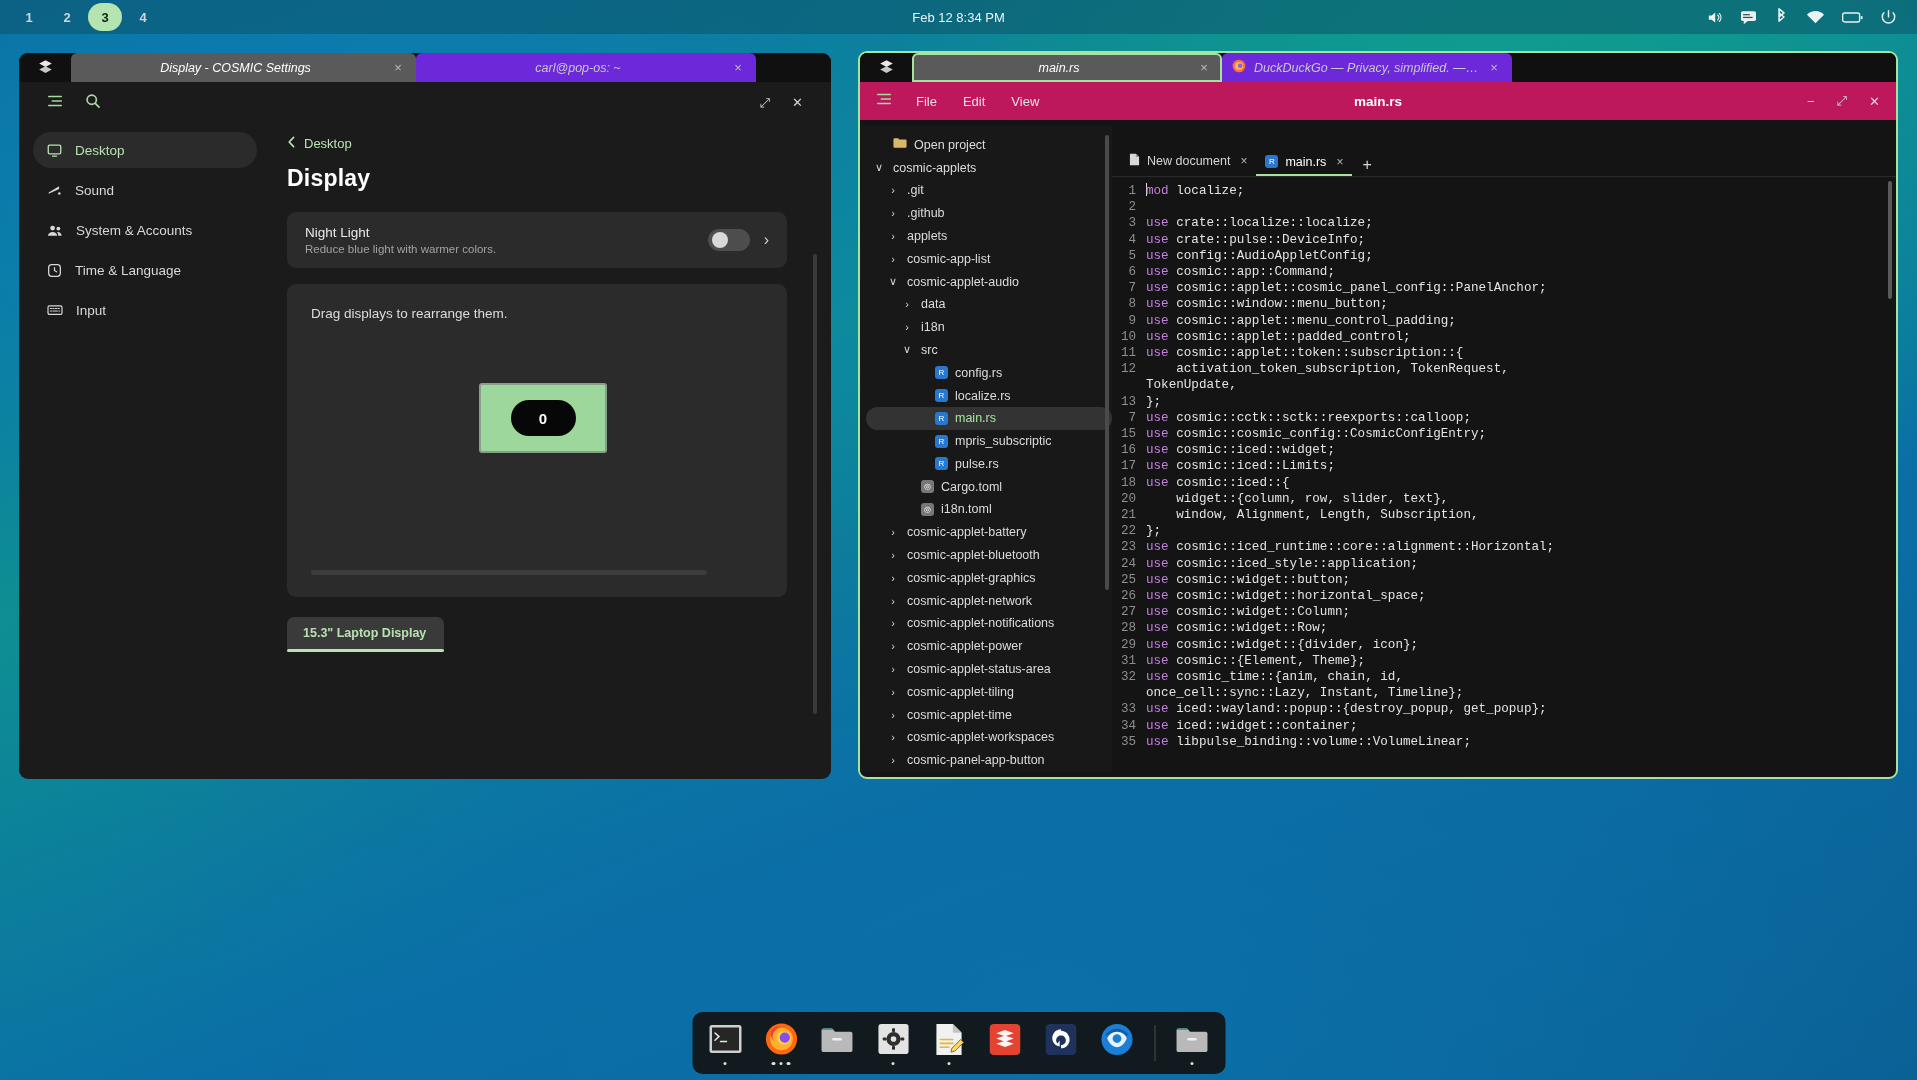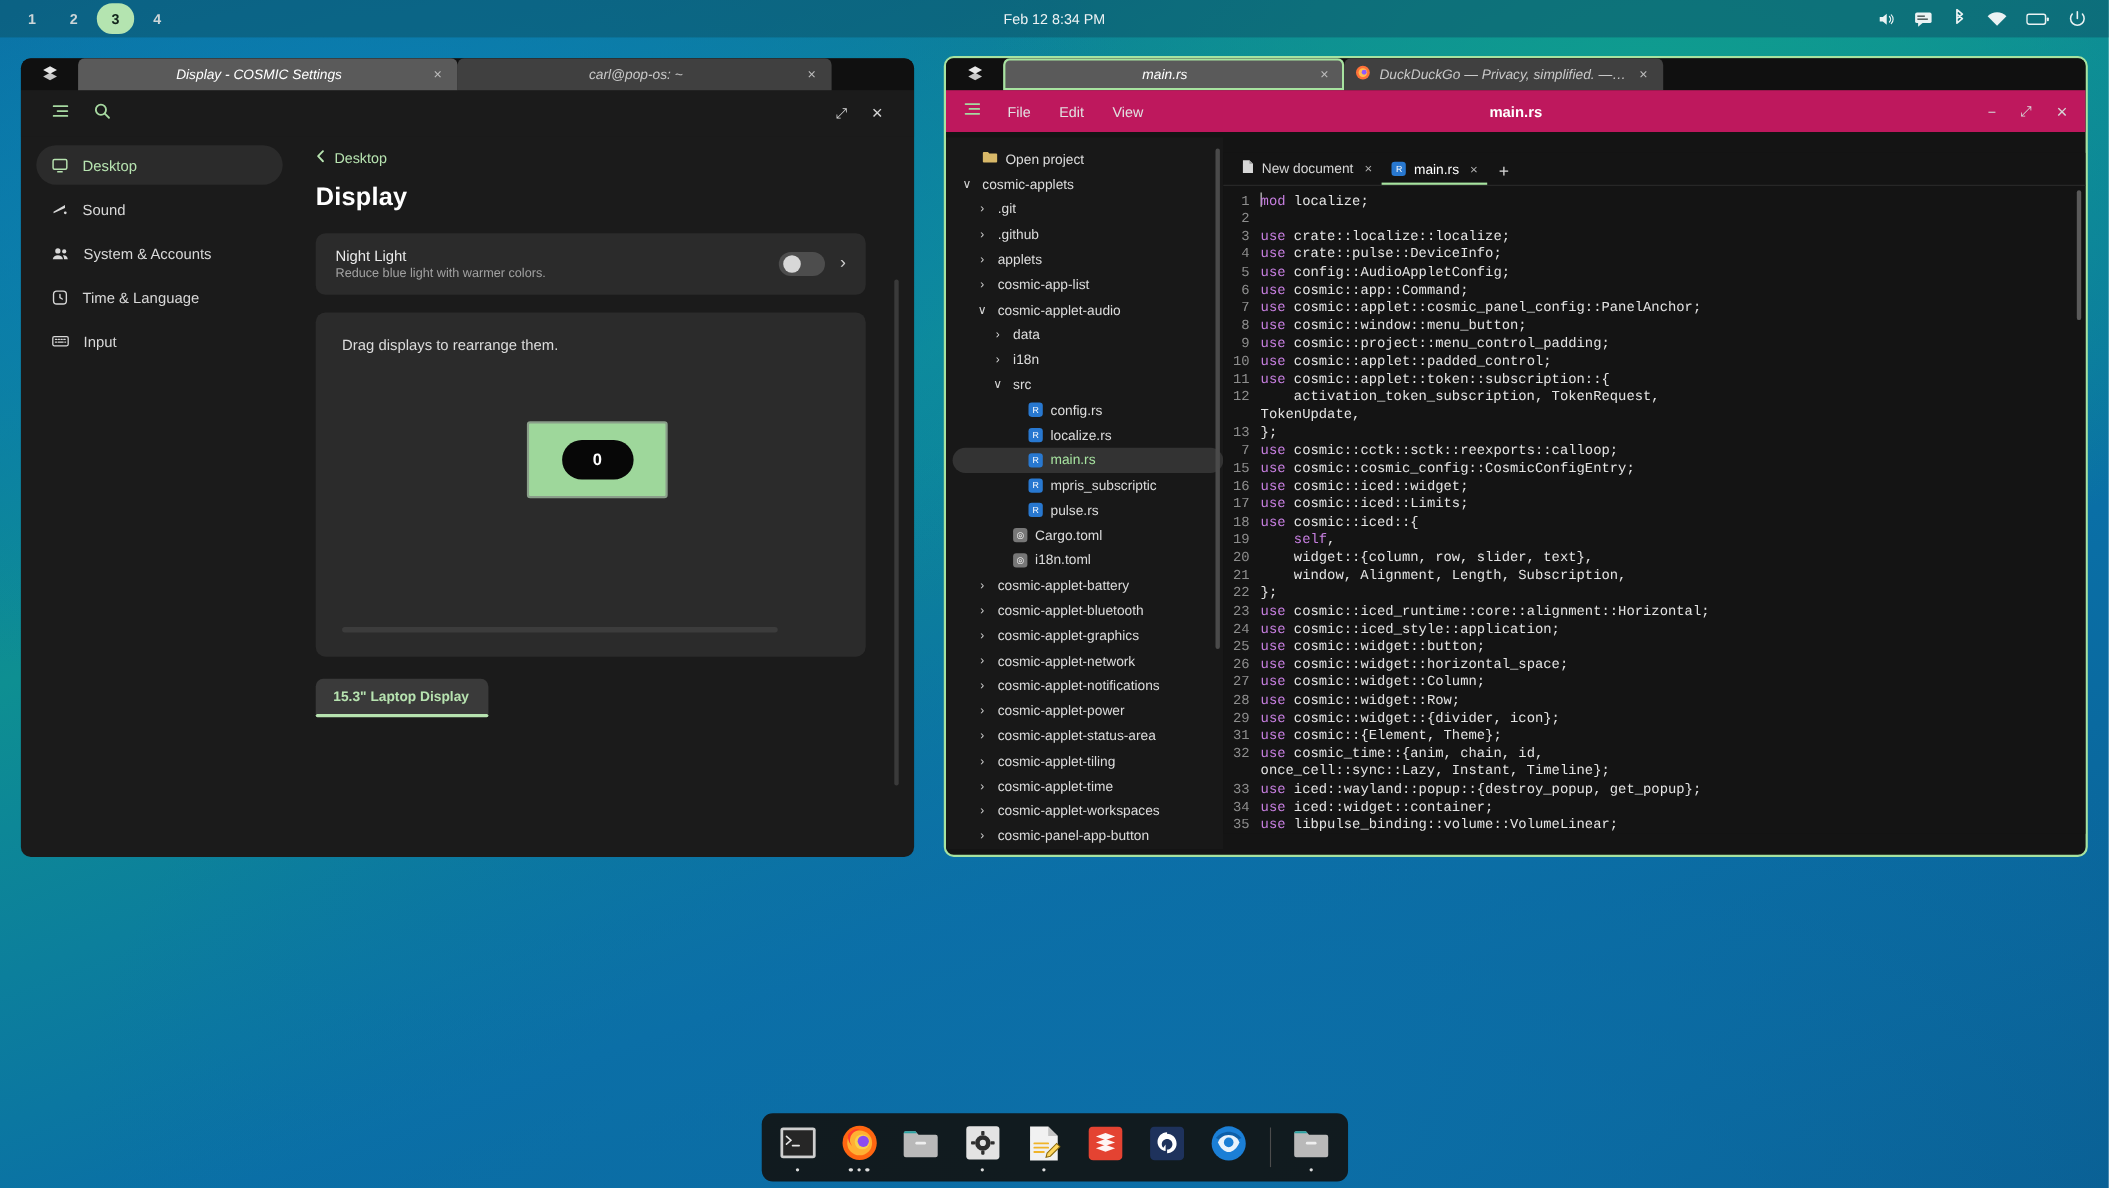--- a/index.html
+++ b/index.html
@@ -39,21 +39,21 @@
     width:52px; display:flex; align-items:center; justify-content:center;
   }
   .wtab {
     display:flex; align-items:center; justify-content:space-between;
     padding:0 10px; font-size:12.5px; color:#d2d2d2; min-width:0;
     border-radius:6px 6px 0 0;
   }
   .wtab .lbl { flex:1; text-align:center; overflow:hidden; white-space:nowrap; text-overflow:ellipsis;font-style:italic; }
   .wtab .x { width:16px; text-align:center; color:#bdbdbd; font-size:13px; }
   .wtab.active { background:#5a5a5a; color:#fff; }
-  .wtab.inactive { background:#404040; color:#c9c9c9; }
+  .wtab.inactive { background:#6d28d9; color:#c9c9c9; }
 
   
   #settings-window { left:19px; top:53px; width:812px; height:726px; background:#1b1b1b; }
   #settings-window .tabbar { background:#101010; }
   #settings-tab-a { width:345px; }
   #settings-tab-b { width:340px; }
   .set-head { height:42px; display:flex; align-items:center; gap:22px; padding:0 28px; background:#1b1b1b; }
   .set-head .ic { cursor:default; }
   .set-body { display:flex; height:calc(100% - 29px - 42px); }
   .set-side { width:248px; padding:8px 10px 0 14px; }
@@ -502,32 +502,31 @@
       <div class="code" id="code-area">
         <div class="code-scroll"></div>
       <div class="cline"><span class="cno">1</span><span class="ctext"><span class="cursor"></span><span class="kw">mod</span><span> localize;</span></span></div>
           <div class="cline"><span class="cno">2</span><span class="ctext"><span></span></span></div>
           <div class="cline"><span class="cno">3</span><span class="ctext"><span class="kw">use</span><span> crate::localize::localize;</span></span></div>
           <div class="cline"><span class="cno">4</span><span class="ctext"><span class="kw">use</span><span> crate::pulse::DeviceInfo;</span></span></div>
           <div class="cline"><span class="cno">5</span><span class="ctext"><span class="kw">use</span><span> config::AudioAppletConfig;</span></span></div>
           <div class="cline"><span class="cno">6</span><span class="ctext"><span class="kw">use</span><span> cosmic::app::Command;</span></span></div>
           <div class="cline"><span class="cno">7</span><span class="ctext"><span class="kw">use</span><span> cosmic::applet::cosmic_panel_config::PanelAnchor;</span></span></div>
           <div class="cline"><span class="cno">8</span><span class="ctext"><span class="kw">use</span><span> cosmic::window::menu_button;</span></span></div>
-          <div class="cline"><span class="cno">9</span><span class="ctext"><span class="kw">use</span><span> cosmic::project::menu_control_padding;</span></span></div>
+          <div class="cline"><span class="cno">9</span><span class="ctext"><span class="kw">use</span><span> cosmic::applet::menu_control_padding;</span></span></div>
           <div class="cline"><span class="cno">10</span><span class="ctext"><span class="kw">use</span><span> cosmic::applet::padded_control;</span></span></div>
           <div class="cline"><span class="cno">11</span><span class="ctext"><span class="kw">use</span><span> cosmic::applet::token::subscription::{</span></span></div>
           <div class="cline"><span class="cno">12</span><span class="ctext"><span>    activation_token_subscription, TokenRequest,</span></span></div>
           <div class="cline"><span class="cno"></span><span class="ctext"><span>TokenUpdate,</span></span></div>
           <div class="cline"><span class="cno">13</span><span class="ctext"><span>};</span></span></div>
           <div class="cline"><span class="cno">7</span><span class="ctext"><span class="kw">use</span><span> cosmic::cctk::sctk::reexports::calloop;</span></span></div>
           <div class="cline"><span class="cno">15</span><span class="ctext"><span class="kw">use</span><span> cosmic::cosmic_config::CosmicConfigEntry;</span></span></div>
           <div class="cline"><span class="cno">16</span><span class="ctext"><span class="kw">use</span><span> cosmic::iced::widget;</span></span></div>
           <div class="cline"><span class="cno">17</span><span class="ctext"><span class="kw">use</span><span> cosmic::iced::Limits;</span></span></div>
           <div class="cline"><span class="cno">18</span><span class="ctext"><span class="kw">use</span><span> cosmic::iced::{</span></span></div>
-          <div class="cline"><span class="cno">19</span><span class="ctext"><span class="kw">    self</span><span>,</span></span></div>
           <div class="cline"><span class="cno">20</span><span class="ctext"><span>    widget::{column, row, slider, text},</span></span></div>
           <div class="cline"><span class="cno">21</span><span class="ctext"><span>    window, Alignment, Length, Subscription,</span></span></div>
           <div class="cline"><span class="cno">22</span><span class="ctext"><span>};</span></span></div>
           <div class="cline"><span class="cno">23</span><span class="ctext"><span class="kw">use</span><span> cosmic::iced_runtime::core::alignment::Horizontal;</span></span></div>
           <div class="cline"><span class="cno">24</span><span class="ctext"><span class="kw">use</span><span> cosmic::iced_style::application;</span></span></div>
           <div class="cline"><span class="cno">25</span><span class="ctext"><span class="kw">use</span><span> cosmic::widget::button;</span></span></div>
           <div class="cline"><span class="cno">26</span><span class="ctext"><span class="kw">use</span><span> cosmic::widget::horizontal_space;</span></span></div>
           <div class="cline"><span class="cno">27</span><span class="ctext"><span class="kw">use</span><span> cosmic::widget::Column;</span></span></div>
           <div class="cline"><span class="cno">28</span><span class="ctext"><span class="kw">use</span><span> cosmic::widget::Row;</span></span></div>
           <div class="cline"><span class="cno">29</span><span class="ctext"><span class="kw">use</span><span> cosmic::widget::{divider, icon};</span></span></div>

